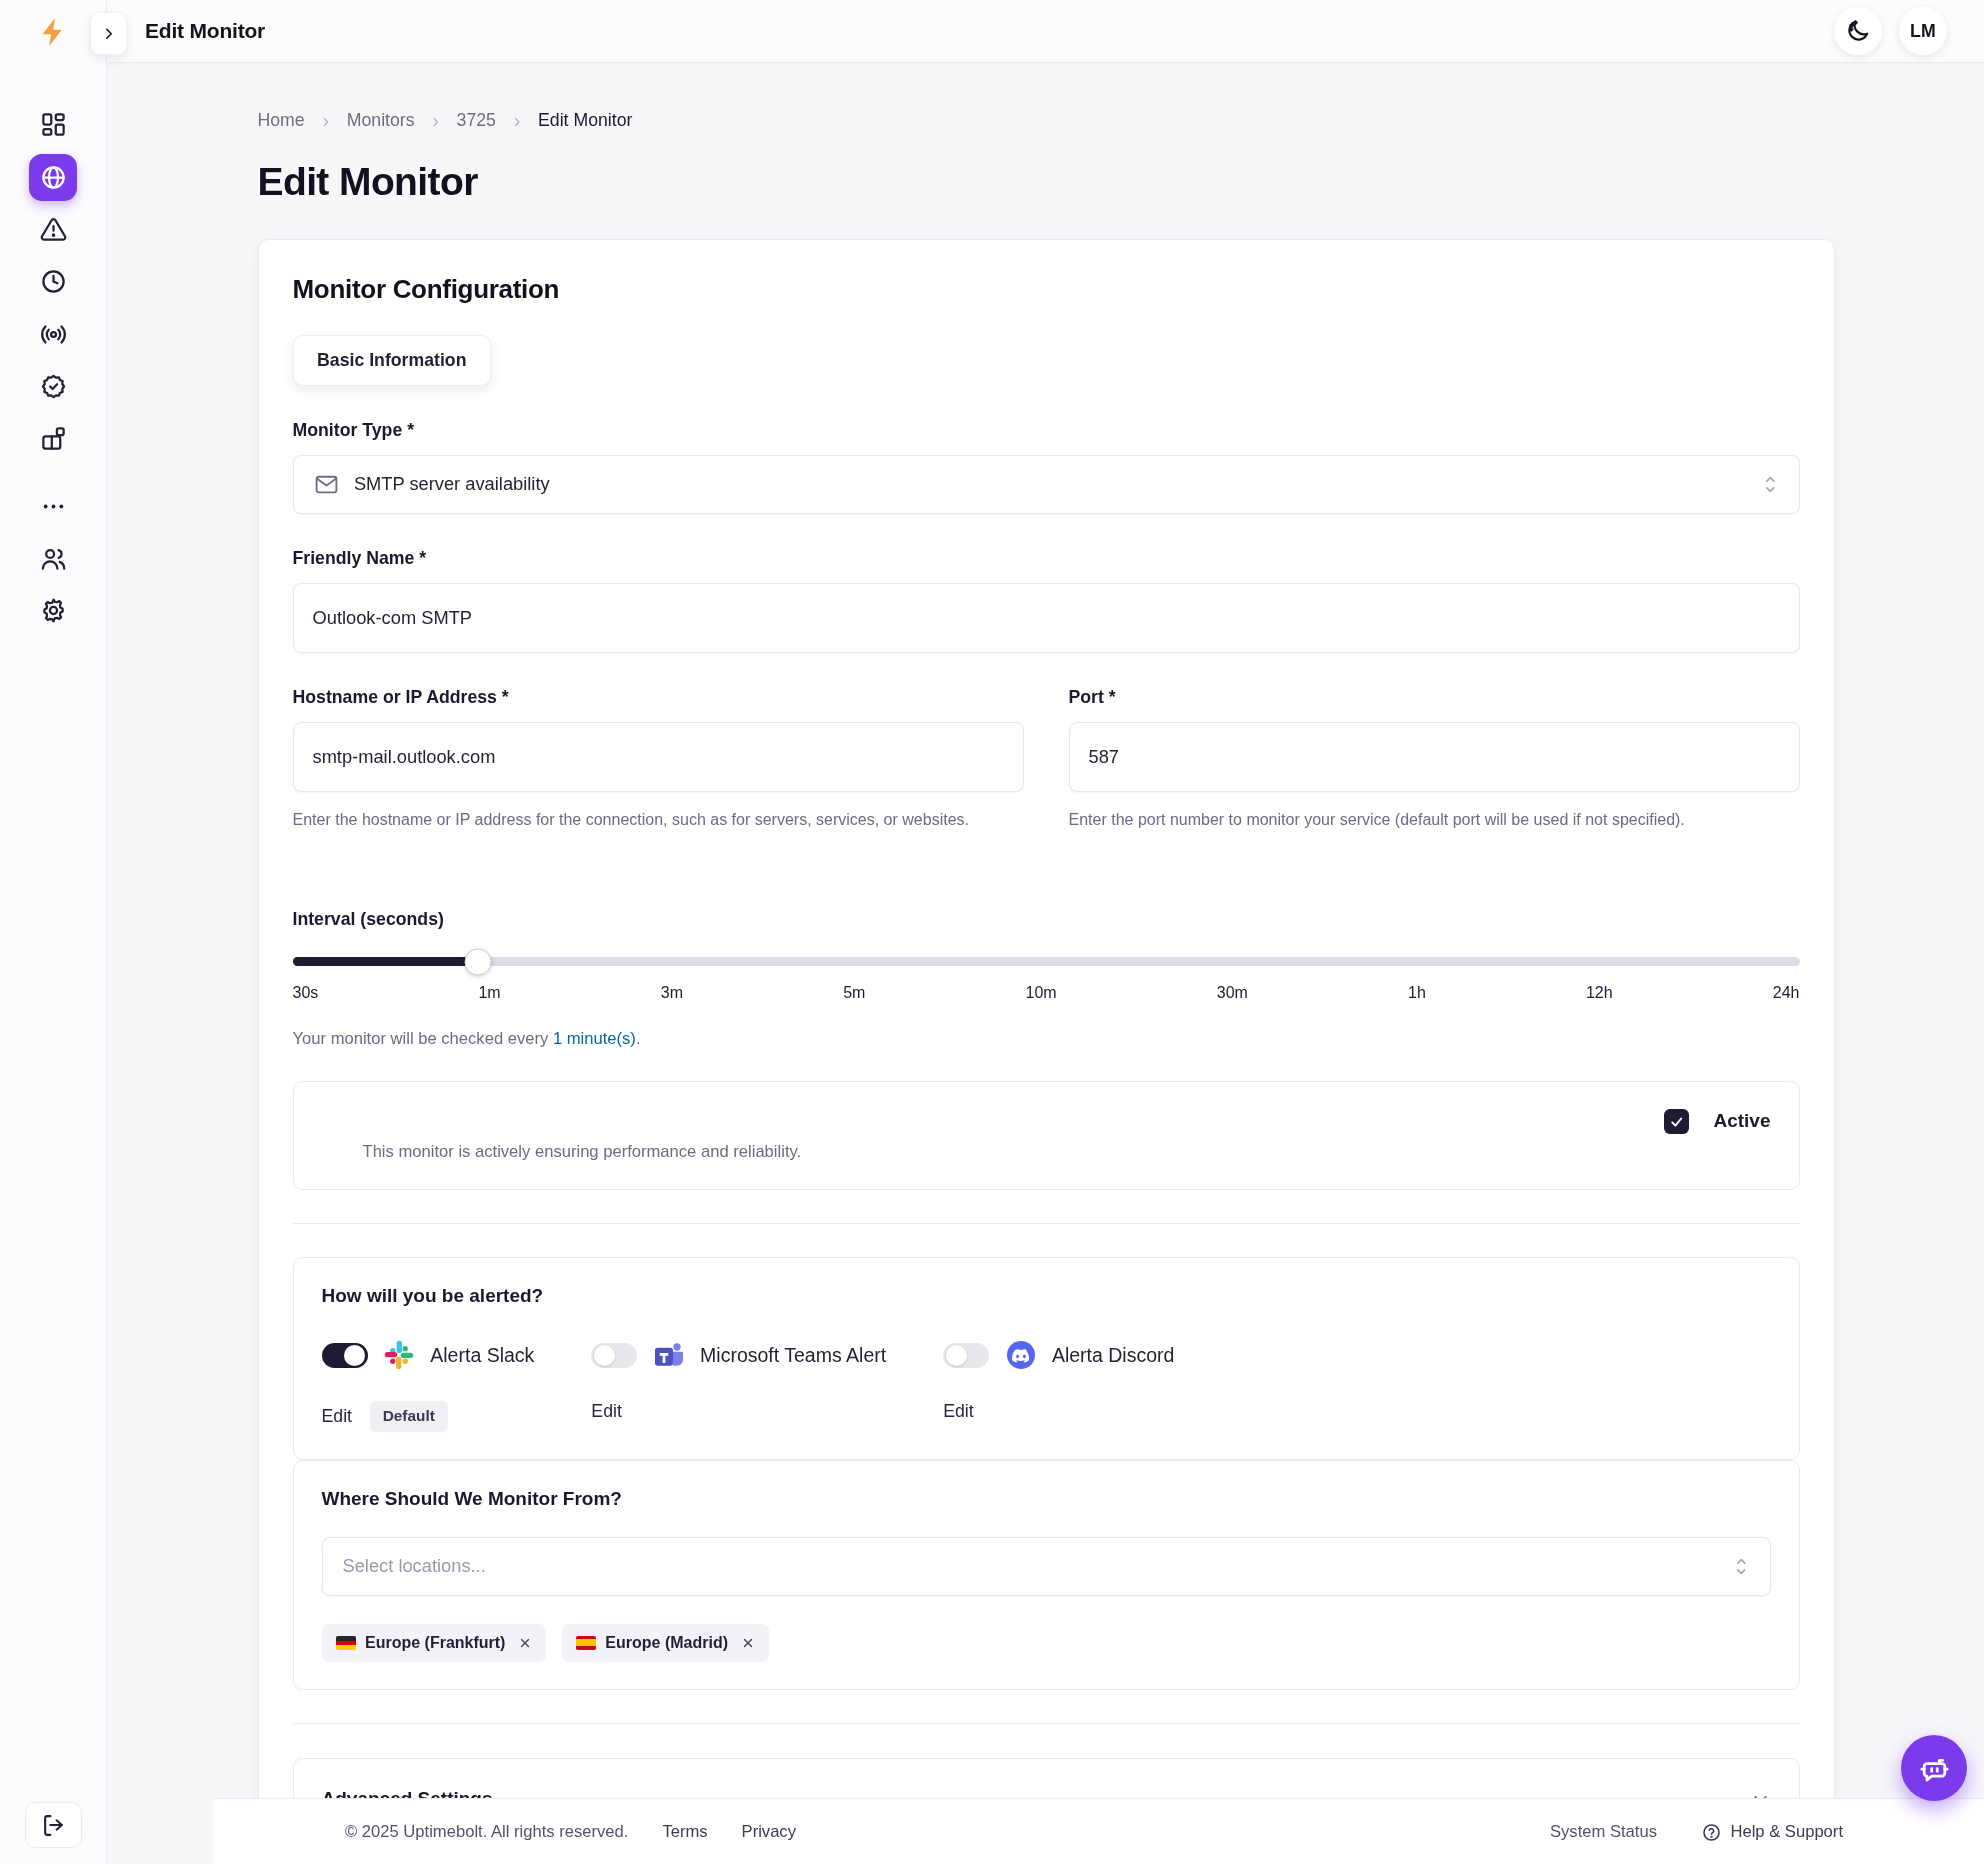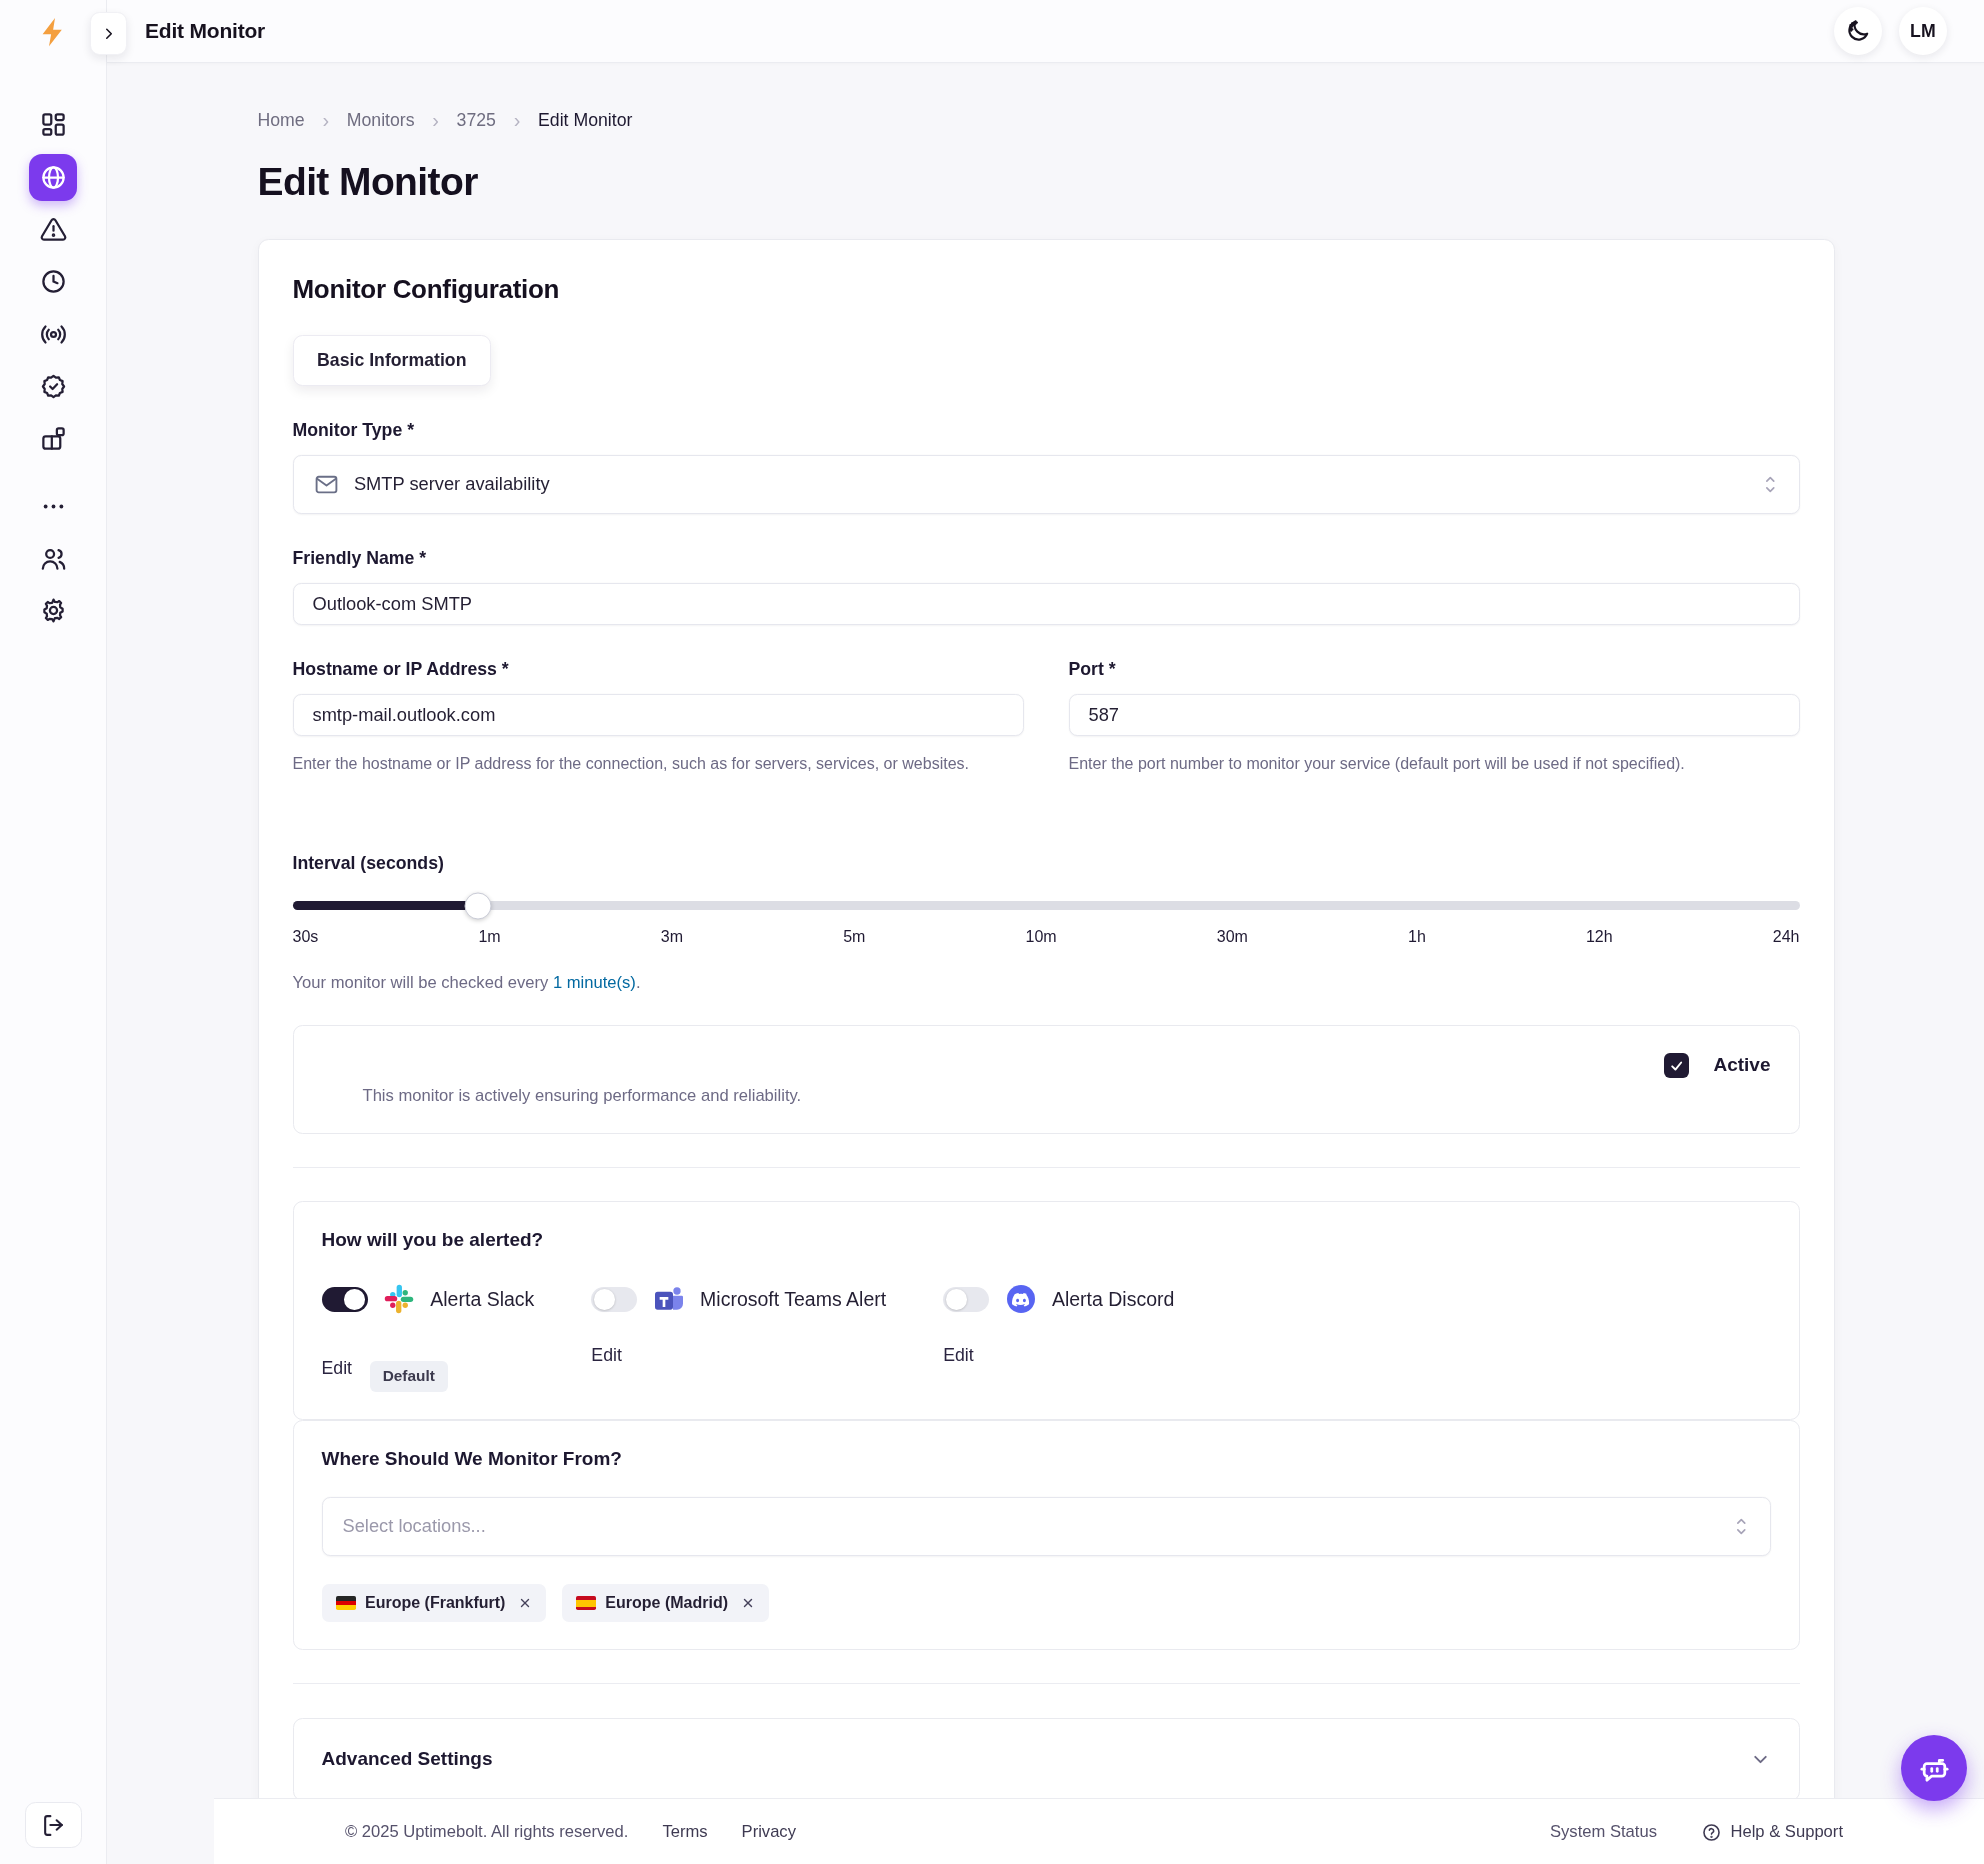--- a/index.html
+++ b/index.html
@@ -75,21 +75,21 @@
   .field-label { margin:34px 0 14px; font-size:17.7px; font-weight:700; color:#1d1830; }
   .select {
     height:59px; border:0.6px solid #e6e7ee; border-radius:8.3px; background:#fff;
     display:flex; align-items:center; gap:15.4px; padding:0 20px;
     box-shadow:0 0.6px 1.8px rgba(23,18,43,.05); cursor:pointer;
   }
   .select-text { font-size:18.3px; color:#241f33; }
   .select-text.placeholder { color:#9b99ab; }
   .chevrons { margin-left:auto; }
   .text-input {
-    width:100%; height:42px; border:0.6px solid #e6e7ee; border-radius:8.3px; padding:0 19px;
+    width:100%; height:70px; border:0.6px solid #e6e7ee; border-radius:8.3px; padding:0 19px;
     font-size:18.3px; color:#241f33; background:#fff; font-family:inherit;
     box-shadow:0 0.6px 1.8px rgba(23,18,43,.05); outline:none;
   }
   .grid2 { display:grid; grid-template-columns:1fr 1fr; column-gap:45px; }
   .helper { margin-top:16.6px; font-size:16px; color:#6d6a85; line-height:1.45; }
 
   .interval-block { margin-top:78px; }
   .slider-wrap { margin-top:27px; position:relative; }
   .track { position:relative; height:8.9px; border-radius:4.7px; background:#dcdde4; cursor:pointer; }
   .fill { position:absolute; left:0; top:0; bottom:0; width:12.3%; background:#201a33; border-radius:4.7px; }
@@ -118,21 +118,21 @@
   .alerts-box { margin-top:33px; }
   .channels { display:flex; gap:57px; margin-top:32px; }
   .channel-top { display:flex; align-items:center; gap:15.4px; }
   .toggle { width:46px; height:25.4px; border-radius:13px; position:relative; background:#e7e8ee; cursor:pointer; flex:none; }
   .toggle.on { background:#201a33; }
   .knob { position:absolute; top:2.4px; left:3px; width:20.7px; height:20.7px; border-radius:50%; background:#fff; box-shadow:0 0.6px 2.4px rgba(0,0,0,.22); }
   .toggle.on .knob { left:auto; right:3px; }
   .ch-name { font-size:19.5px; color:#241f33; font-weight:500; }
   .channel-actions { margin-top:29.6px; display:flex; align-items:center; gap:17.7px; }
   .edit-link { font-size:17.7px; color:#2a2440; cursor:pointer; }
-  .badge { background:#eef0f5; border-radius:5.9px; padding:6.5px 13px; font-size:15.4px; font-weight:700; color:#3c3a4e;margin-top:16px; }
+  .badge { background:#eef0f5; border-radius:5.9px; padding:6.5px 13px; font-size:15.4px; font-weight:700; color:#3c3a4e; }
 
   .locations-box { }
   .locations-box .select { margin-top:27px; }
   .tags { display:flex; gap:15.4px; margin-top:28px; }
   .tag {
     display:inline-flex; align-items:center; gap:9.5px; background:#f2f3f8;
     border-radius:7px; padding:10px 14px; font-size:16px; font-weight:700; color:#241f33;
   }
   .flag { width:20px; height:14px; border-radius:1.8px; flex:none; }
   .flag-de { background:linear-gradient(180deg,#262626 33%,#dd0000 33% 66%,#ffce00 66%); }

